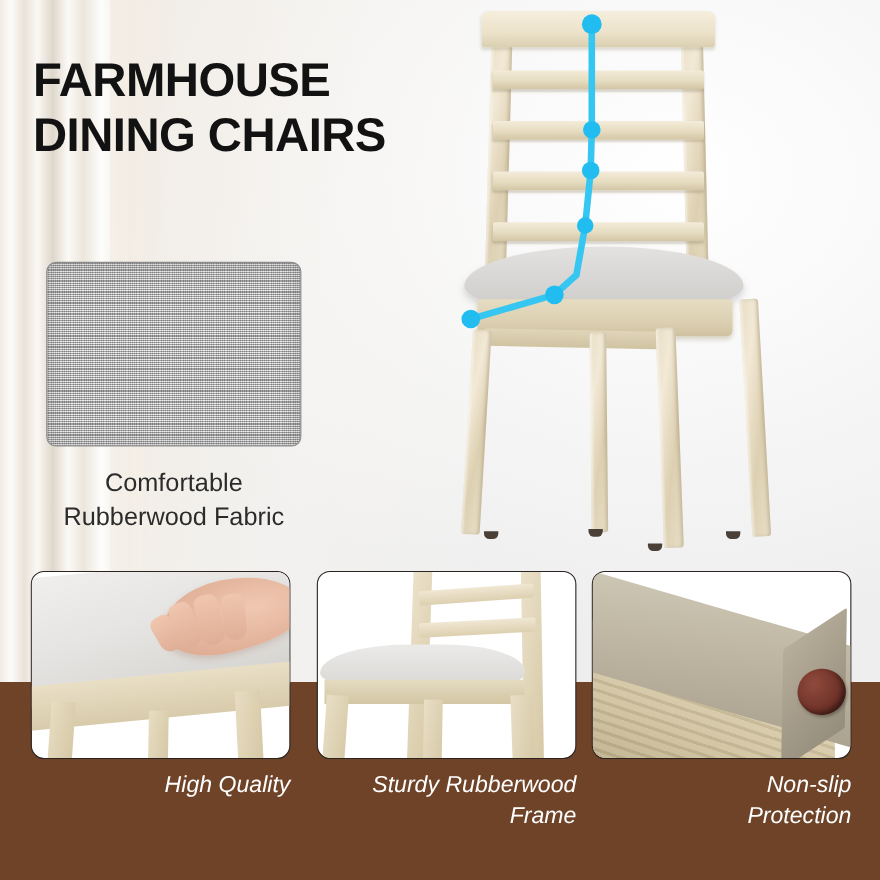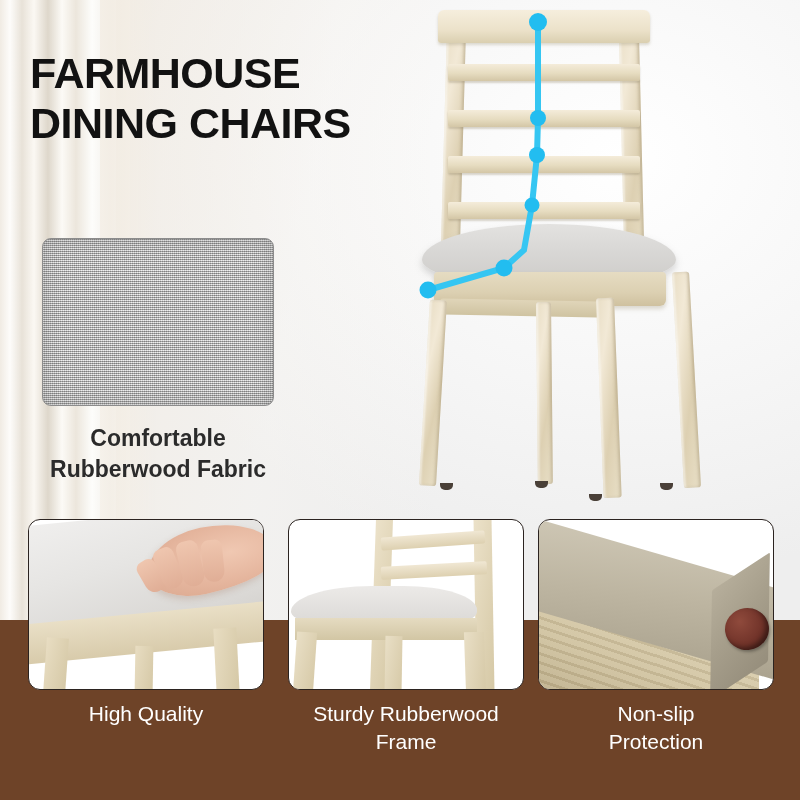--- a/index.html
+++ b/index.html
@@ -55,21 +55,20 @@
       repeating-linear-gradient(0deg, rgba(255,255,255,.55) 0 1px, rgba(110,110,110,.5) 1px 2px),
       repeating-linear-gradient(90deg, rgba(255,255,255,.5) 0 1px, rgba(100,100,100,.45) 1px 2px),
       repeating-linear-gradient(0deg, rgba(150,150,150,.25) 0 4px, rgba(205,205,205,.25) 4px 8px),
       repeating-linear-gradient(90deg, rgba(145,145,145,.22) 0 5px, rgba(210,210,210,.22) 5px 10px);
     box-shadow:inset 0 0 18px rgba(120,120,120,.35);
   }
   #swatch-caption {
     width:260px; margin-top:17px; text-align:center;
     font-size:23px; line-height:1.34; color:#2b2b2b;
     margin-left:-14px;
-    font-weight:bold;
   }
 
   
   #chair { position:absolute; left:400px; top:0; width:330px; height:520px; }
   .wood {
     position:absolute;
     background:linear-gradient(100deg,#e8ddc4 0%,#f2e9d6 28%,#ddd0b2 62%,#e9e0c8 100%);
     box-shadow:inset -2px 0 3px rgba(160,145,110,.45), inset 2px 0 2px rgba(255,255,255,.5);
   }
   .slat {
@@ -210,22 +209,22 @@
   #c3-pad {
     position:absolute; left:186px; top:88px; width:44px; height:42px;
     border-radius:50%;
     background:radial-gradient(ellipse at 36% 30%, #8f4a3c 0%, #72342a 55%, #53231c 100%);
     box-shadow:inset -3px -3px 5px rgba(0,0,0,.4), 1px 2px 3px rgba(0,0,0,.3);
     transform:rotate(-8deg);
   }
 
   
   .band-caption {
-    position:absolute; top:700px; width:236px; text-align:center;
-    color:#ffffff; font-size:21px; line-height:1.32;
+    position:absolute; top:700px; width:236px; text-align:right;
+    color:#ffffff; font-size:21px; line-height:1.32;font-style:italic;
   }
   #cap-1 { left:28px; }
   #cap-2 { left:288px; }
   #cap-3 { left:538px; }
 </style>
 </head>
 <body>
 
 <div id="scene">
 

